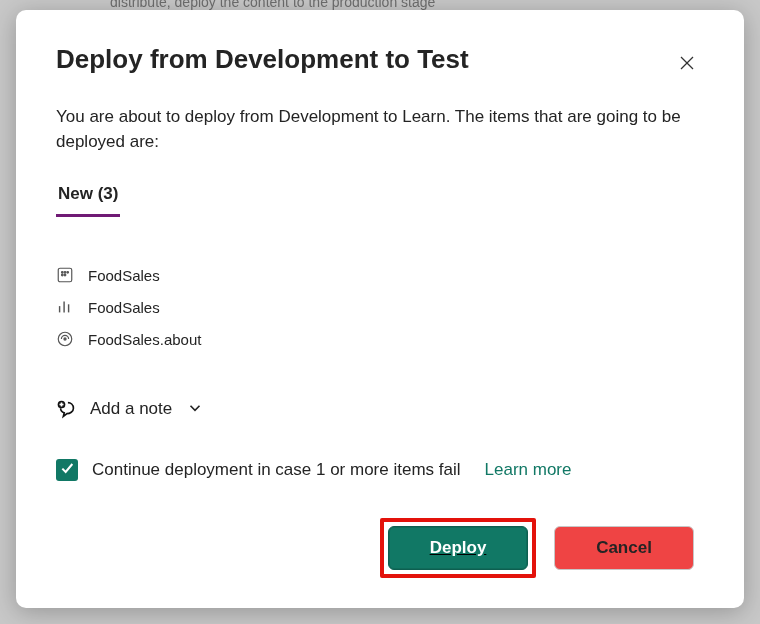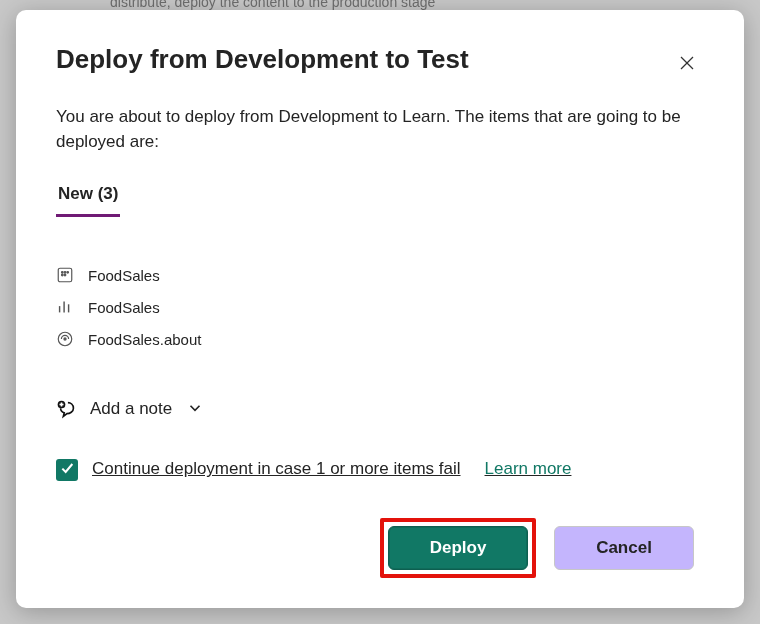--- a/index.html
+++ b/index.html
@@ -111,25 +111,24 @@
   }
   .add-note-icon svg { width: 22px; height: 22px; }
   .chevron {
     width: 18px; height: 18px;
     margin-left: 2px;
   }
   .chevron svg { width: 18px; height: 18px; stroke: #242424; }
   .continue-row {
     margin-top: 38px;
     display: flex;
-    align-items: flex-start;
+    align-items: center;
     gap: 14px;
     font-size: 17px;
     color: #242424;
-    text-decoration: underline;
   }
   .checkbox {
     width: 22px; height: 22px;
     background: #117865;
     border-radius: 3px;
     display: flex; align-items: center; justify-content: center;
     cursor: pointer;
   }
   .checkbox svg { width: 16px; height: 16px; stroke: #fff; }
   .learn-more {
@@ -141,38 +140,39 @@
     margin-top: auto;
     display: flex;
     justify-content: flex-end;
     gap: 18px;
     align-items: center;
   }
   .deploy-highlight {
     border: 4px solid #e3120b;
     padding: 4px;
     border-radius: 2px;
+    text-decoration: underline;
   }
   .btn {
     min-width: 140px;
     height: 44px;
     font-size: 17px;
     font-weight: 600;
     border-radius: 6px;
     cursor: pointer;
     display: flex; align-items: center; justify-content: center;
   }
   .btn-primary {
     background: #117865;
     color: #fff;
     border: 1px solid #0d5f50;
     box-shadow: inset 0 0 0 1px rgba(0,0,0,0.1);
   }
   .btn-secondary {
-    background: #c4b5fd;
+    background: #ef4444;
     color: #242424;
     border: 1px solid #c7c7c7;
   }
 </style>
 </head>
 <body>
 
 <div class="backdrop">
   <div class="bg-text">distribute, deploy the content to the production stage</div>
 

